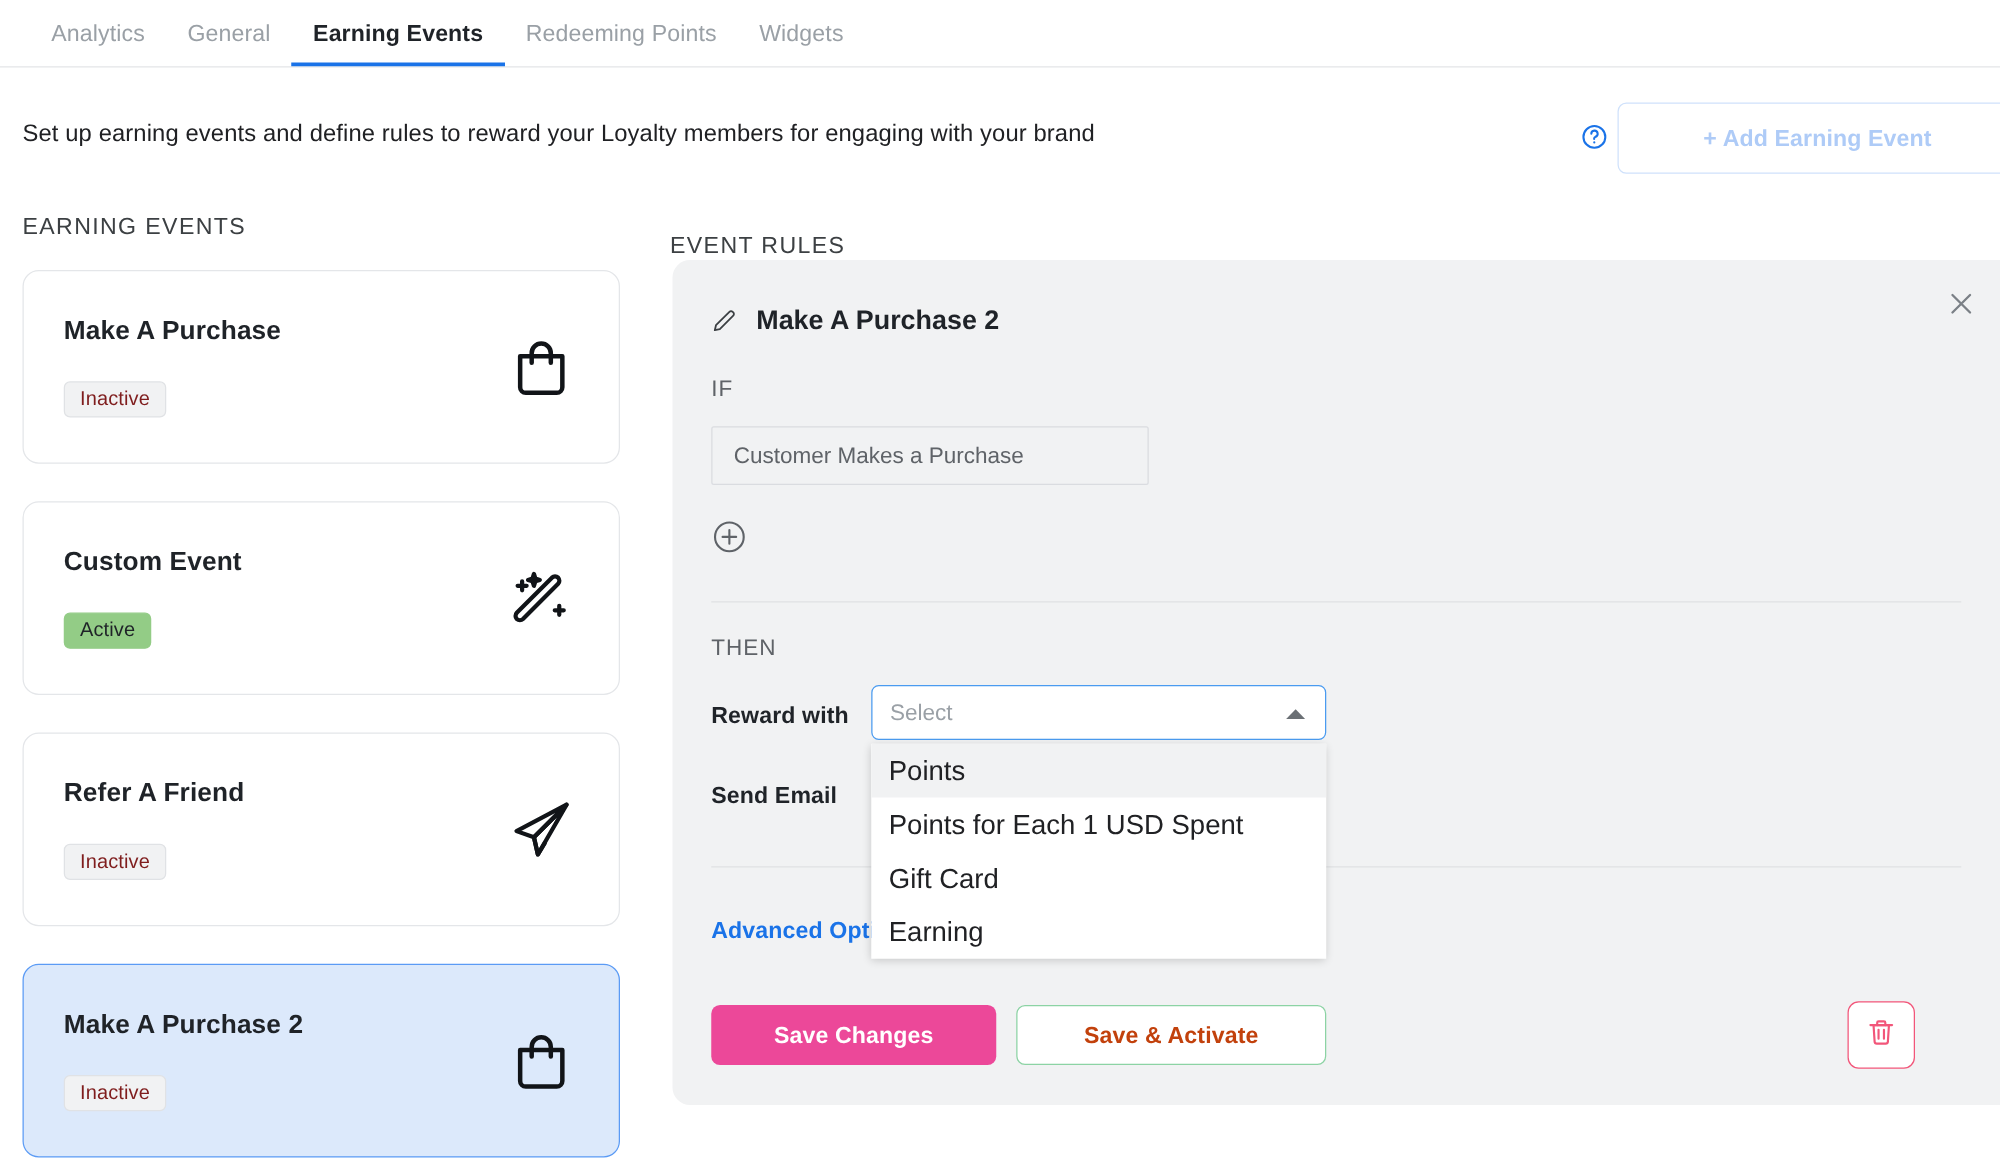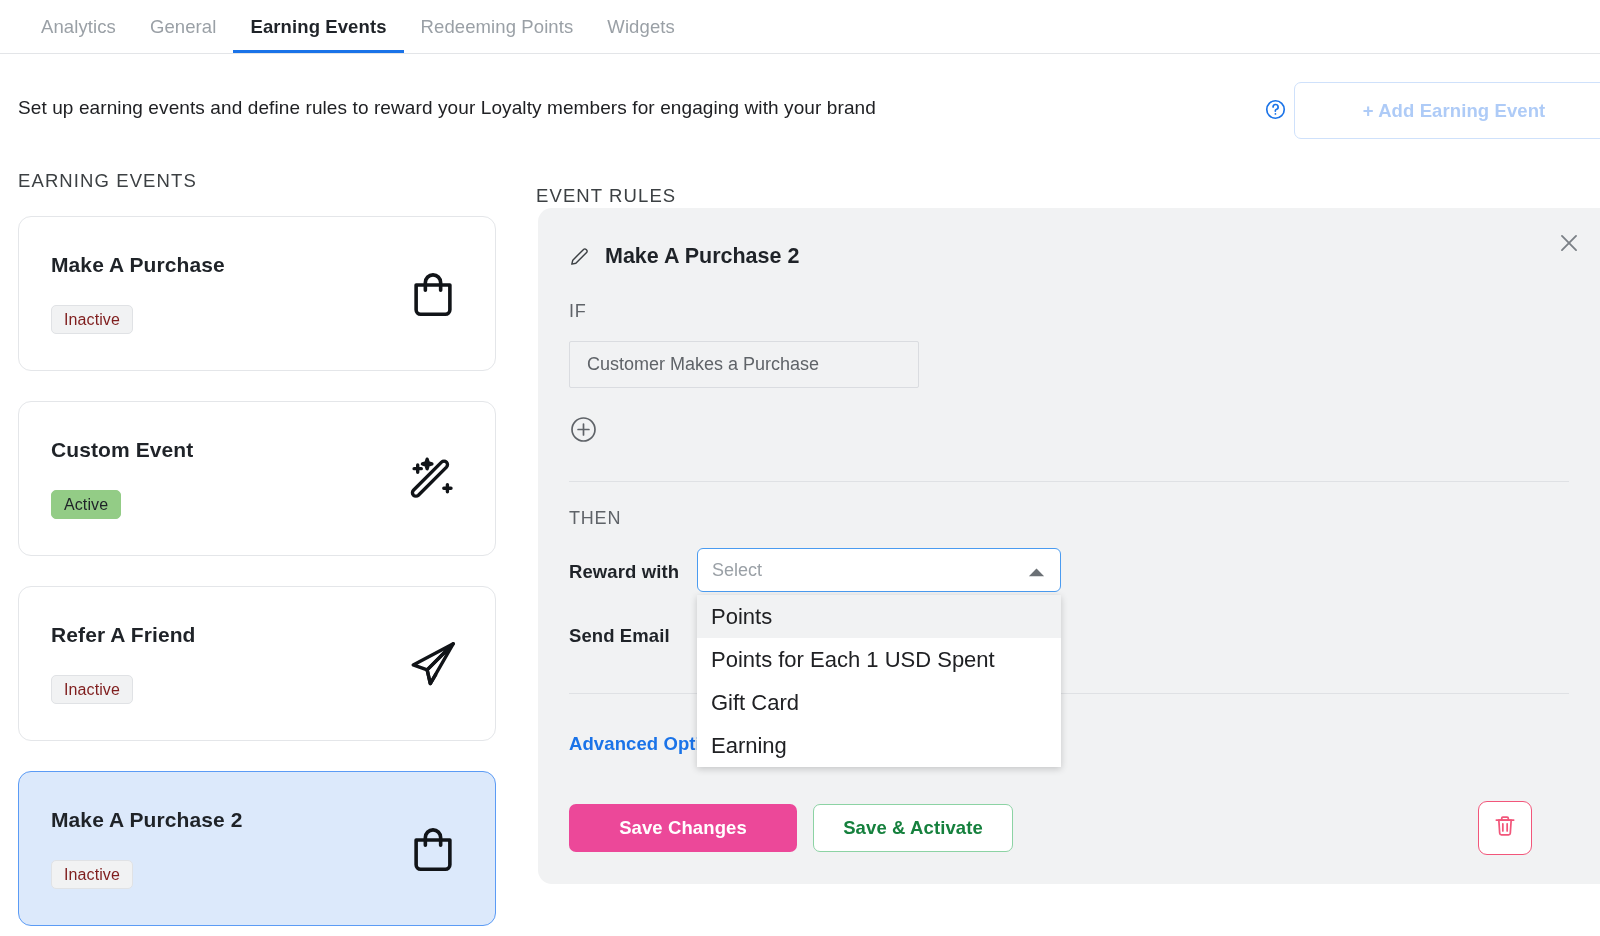--- a/index.html
+++ b/index.html
@@ -212,22 +212,22 @@
     border-radius: 7px;
     display: flex; align-items: center; justify-content: center;
     font-size: 18.5px; font-weight: bold;
     letter-spacing: .1px; cursor: pointer;
   }
   #btn-save {
     left: 31px; top: 596px; width: 228px;
     background: #ec4899; color: #ffffff; border: none;
   }
   #btn-activate {
-    left: 275px; top: 596px; width: 200px;
-    background: #ffffff; color: #15803d;
+    left: 275px; top: 596px; width: 248px;
+    background: #ffffff; color: #c2410c;
     border: 1px solid #8cd3a4;
   }
   #btn-delete {
     left: 940px; top: 593px; width: 54px; height: 54px;
     background: #ffffff; color: #f2567a;
     border: 1.8px solid #f2567a; border-radius: 9px;
   }
   #btn-delete svg { width: 26px; height: 26px; }
 </style>
 </head>

